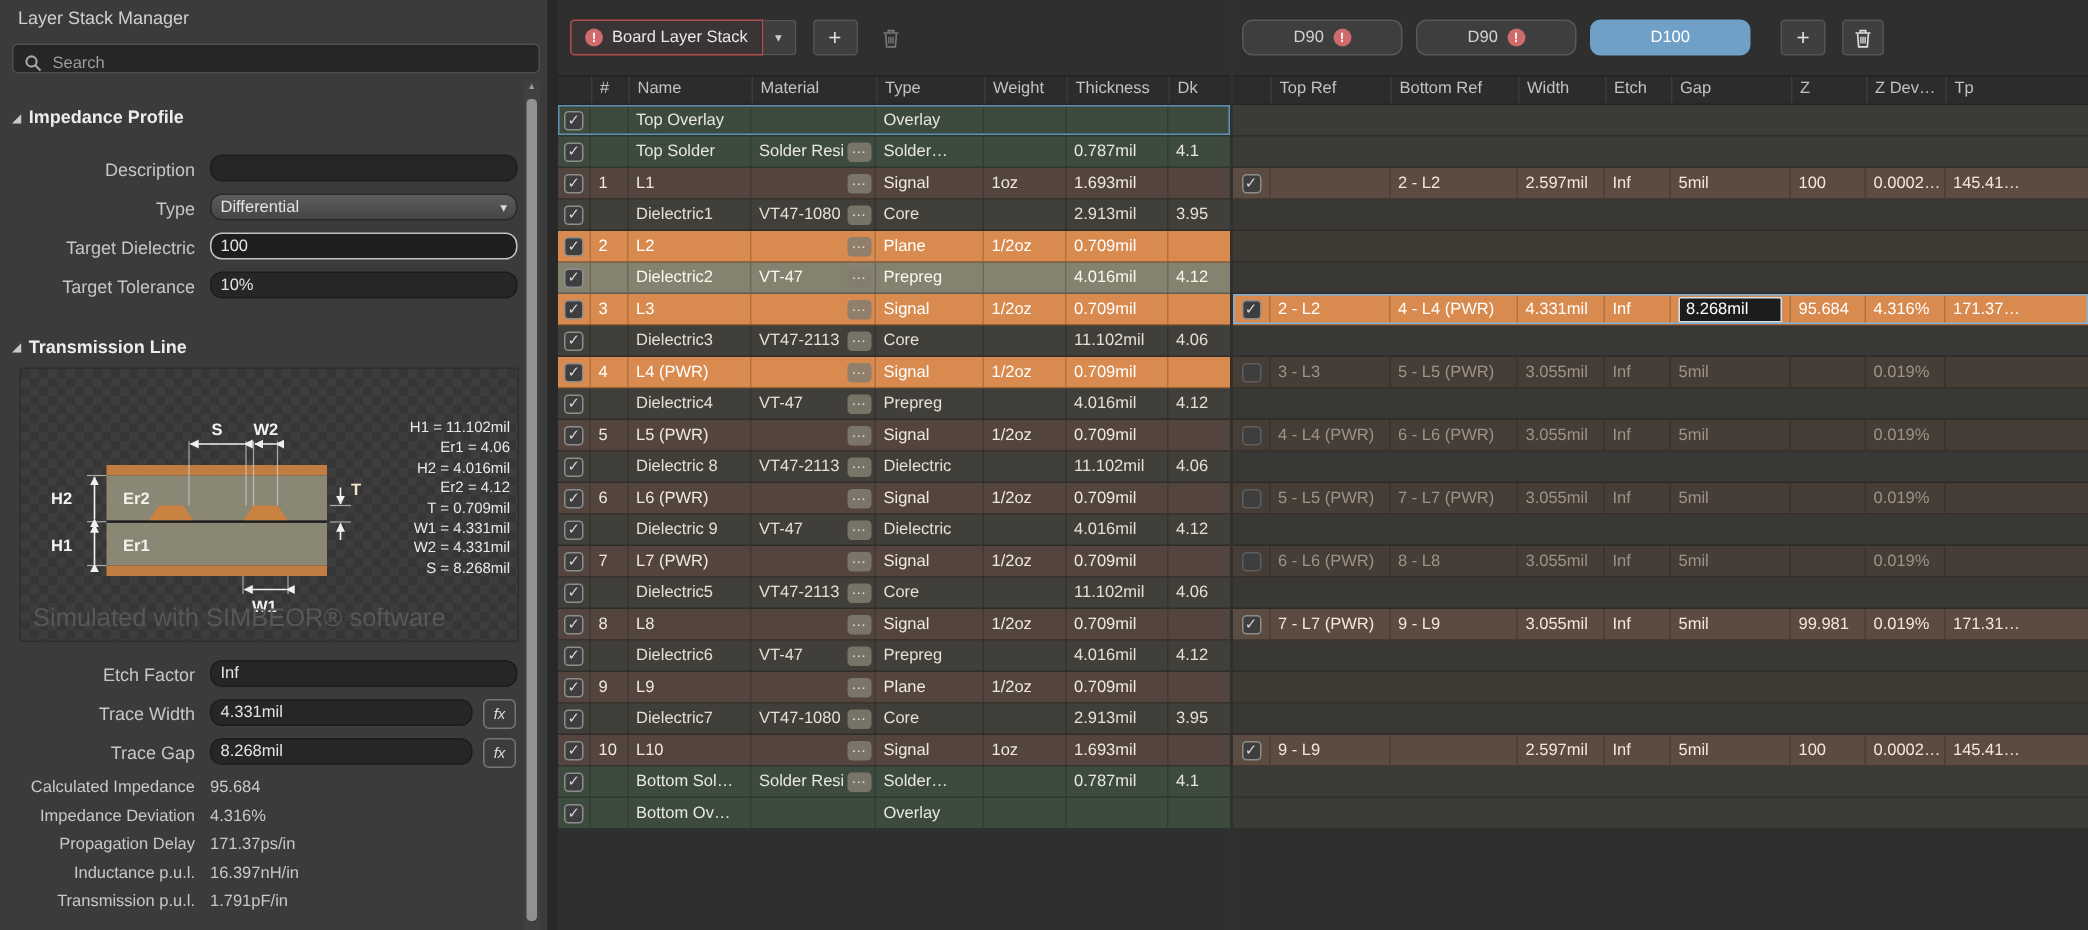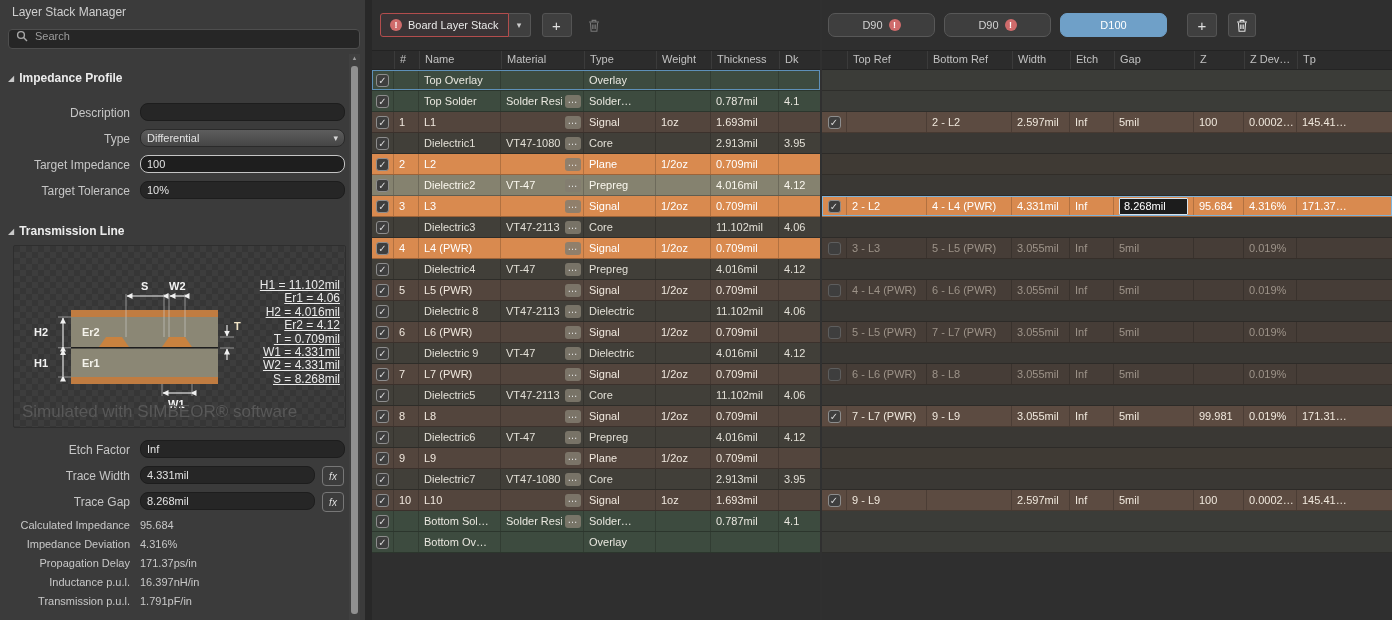--- a/index.html
+++ b/index.html
@@ -7,41 +7,41 @@
     --green:#3d4b3f; --selblue:#5e90b8; --tabblue:#6fa0c8; --warn:#cf6b6b;
   }
   *{box-sizing:border-box;}
   html,body{margin:0;padding:0;width:1392px;height:620px;overflow:hidden;
     background:#303030;font-family:"Liberation Sans",sans-serif;-webkit-font-smoothing:antialiased;}
 
   
   .panel-left{position:absolute;left:0;top:0;width:365px;height:620px;background:#3b3b3b;}
   .lsm-title{position:absolute;left:12px;top:5px;font-size:12px;color:#cfcfcf;}
   .search-box{position:absolute;left:8px;top:29px;width:352px;height:20px;background:#262626;
-    border:1px solid #4e4e4e;border-radius:4px;display:flex;align-items:flex-start;gap:7px;padding:0 7px;}
+    border:1px solid #4e4e4e;border-radius:4px;display:flex;align-items:flex-end;gap:7px;padding:0 7px;}
   .search-box .ph{color:#9c9c9c;font-size:11px;}
   .section-hdr{position:absolute;left:8px;display:flex;align-items:center;gap:5px;
     color:#ececec;font-size:12px;font-weight:bold;}
   .tri{color:#c9c9c9;font-size:8px;font-weight:normal;}
   .form-label{position:absolute;left:0;width:130px;text-align:right;font-size:12px;color:#c6c6c6;}
   .inp{position:absolute;left:140px;width:205px;height:18px;background:#262626;border:1px solid #1d1d1d;
     border-radius:8px;color:#e3e3e3;font-size:11px;display:flex;align-items:center;padding:0 6px;}
   .inp.focus{background:#1e1e1e;border:1px solid #c4c4c4;}
   .dropdown{background:linear-gradient(#5d5d5d,#454545);border:1px solid #2a2a2a;justify-content:space-between;}
   .dd-arrow{color:#d8d8d8;font-size:9px;}
   .fxbtn{position:absolute;left:322px;width:22px;height:20px;background:#3c3c3c;border:1px solid #777;
     border-radius:4px;color:#ddd;font-size:10px;font-style:italic;display:flex;align-items:center;justify-content:center;}
   .res-label{position:absolute;left:0;width:130px;text-align:right;font-size:11px;color:#c8c8c8;}
   .res-value{position:absolute;left:140px;font-size:11px;color:#c8c8c8;}
 
   
   .diagram{position:absolute;left:13px;top:245px;width:333px;height:183px;border:1px solid #2e2e2e;border-radius:2px;
     background:repeating-conic-gradient(#3d3d3d 0% 25%, #363636 0% 50%) 0 0 / 12px 12px;}
   .dvals{position:absolute;left:234px;top:33px;width:92px;text-align:right;color:#eaeaea;
-    font-size:12px;line-height:13.4px;white-space:pre;text-decoration:underline;}
+    font-size:10px;line-height:13.4px;white-space:pre;}
   .watermark{position:absolute;left:8px;bottom:5px;color:#585858;font-size:17px;}
 
   
   .lscroll{position:absolute;left:349px;top:54px;width:11px;height:566px;background:#404040;}
   .lscroll .up{position:absolute;top:1px;left:0;width:11px;text-align:center;color:#9a9a9a;font-size:6px;}
   .lscroll .thumb{position:absolute;left:2px;top:12px;width:7px;height:548px;background:#919191;border-radius:3px;}
 
   .divider{position:absolute;left:365px;top:0;width:7px;height:620px;background:#282828;}
 
   
@@ -124,21 +124,21 @@
 
   <div class="form-label" style="top:106px;">Description</div>
   <div class="inp" style="top:103px;"></div>
 
   <div class="form-label" style="top:132px;">Type</div>
   <div class="inp dropdown" style="top:129px;">
     <span>Differential</span>
     <span class="dd-arrow">▾</span>
   </div>
 
-  <div class="form-label" style="top:158px;">Target Impedance</div>
+  <div class="form-label" style="top:158px;">Target Dielectric</div>
   <div class="inp focus" style="top:155px;">100</div>
 
   <div class="form-label" style="top:184px;">Target Tolerance</div>
   <div class="inp" style="top:181px;">10%</div>
 
   <div class="section-hdr" style="top:224px;">
     <span class="tri">◢</span>
     <span>Transmission Line</span>
   </div>
 

